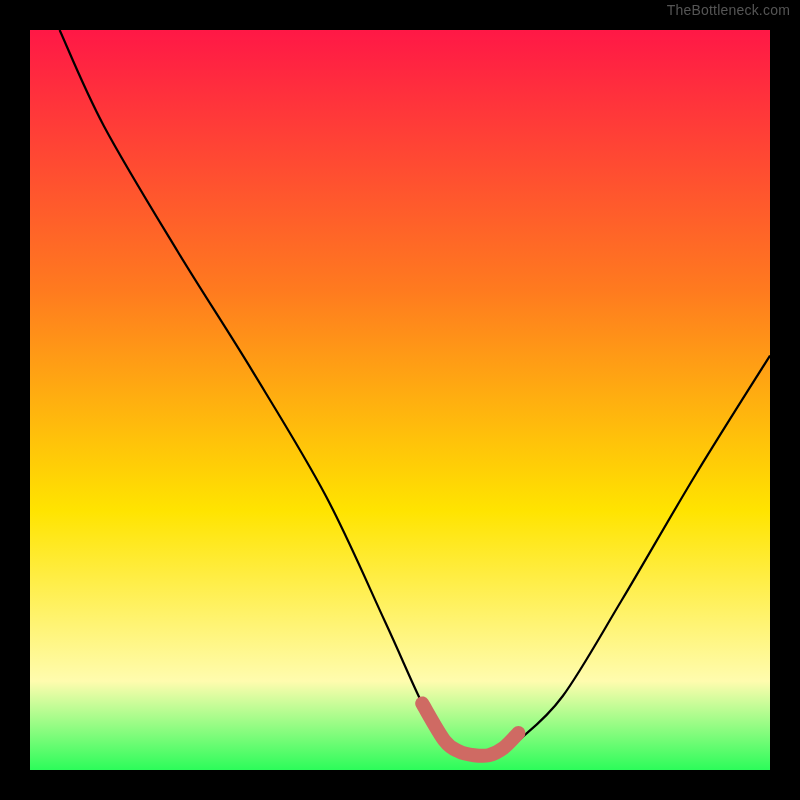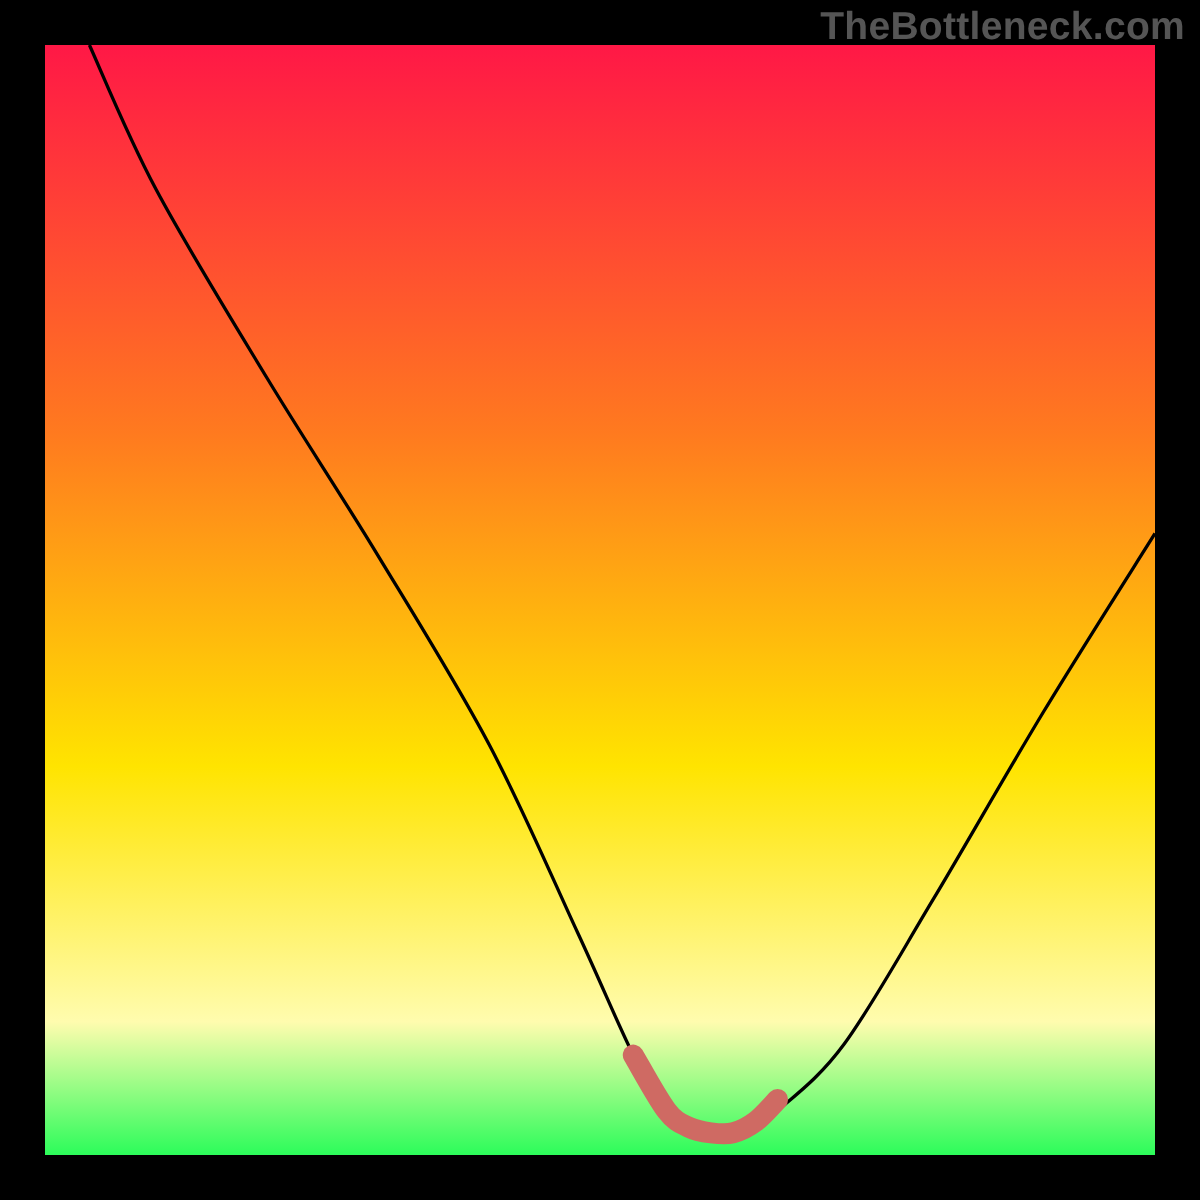--- a/index.html
+++ b/index.html
@@ -9,22 +9,22 @@
     background: #000;
     position: relative;
     overflow: hidden;
     font-family: Arial, Helvetica, sans-serif;
   }
   .watermark {
     position: absolute;
     top: 2px;
     right: 10px;
     color: #555;
-    font-size: 26px;
-    font-weight: 700;
+    font-size: 14px;
+    font-weight: 400;
     z-index: 10;
     letter-spacing: 0.2px;
   }
   .frame {
     position: absolute;
     left: 30px;
     top: 30px;
     width: 740px;
     height: 740px;
     background: #000;

